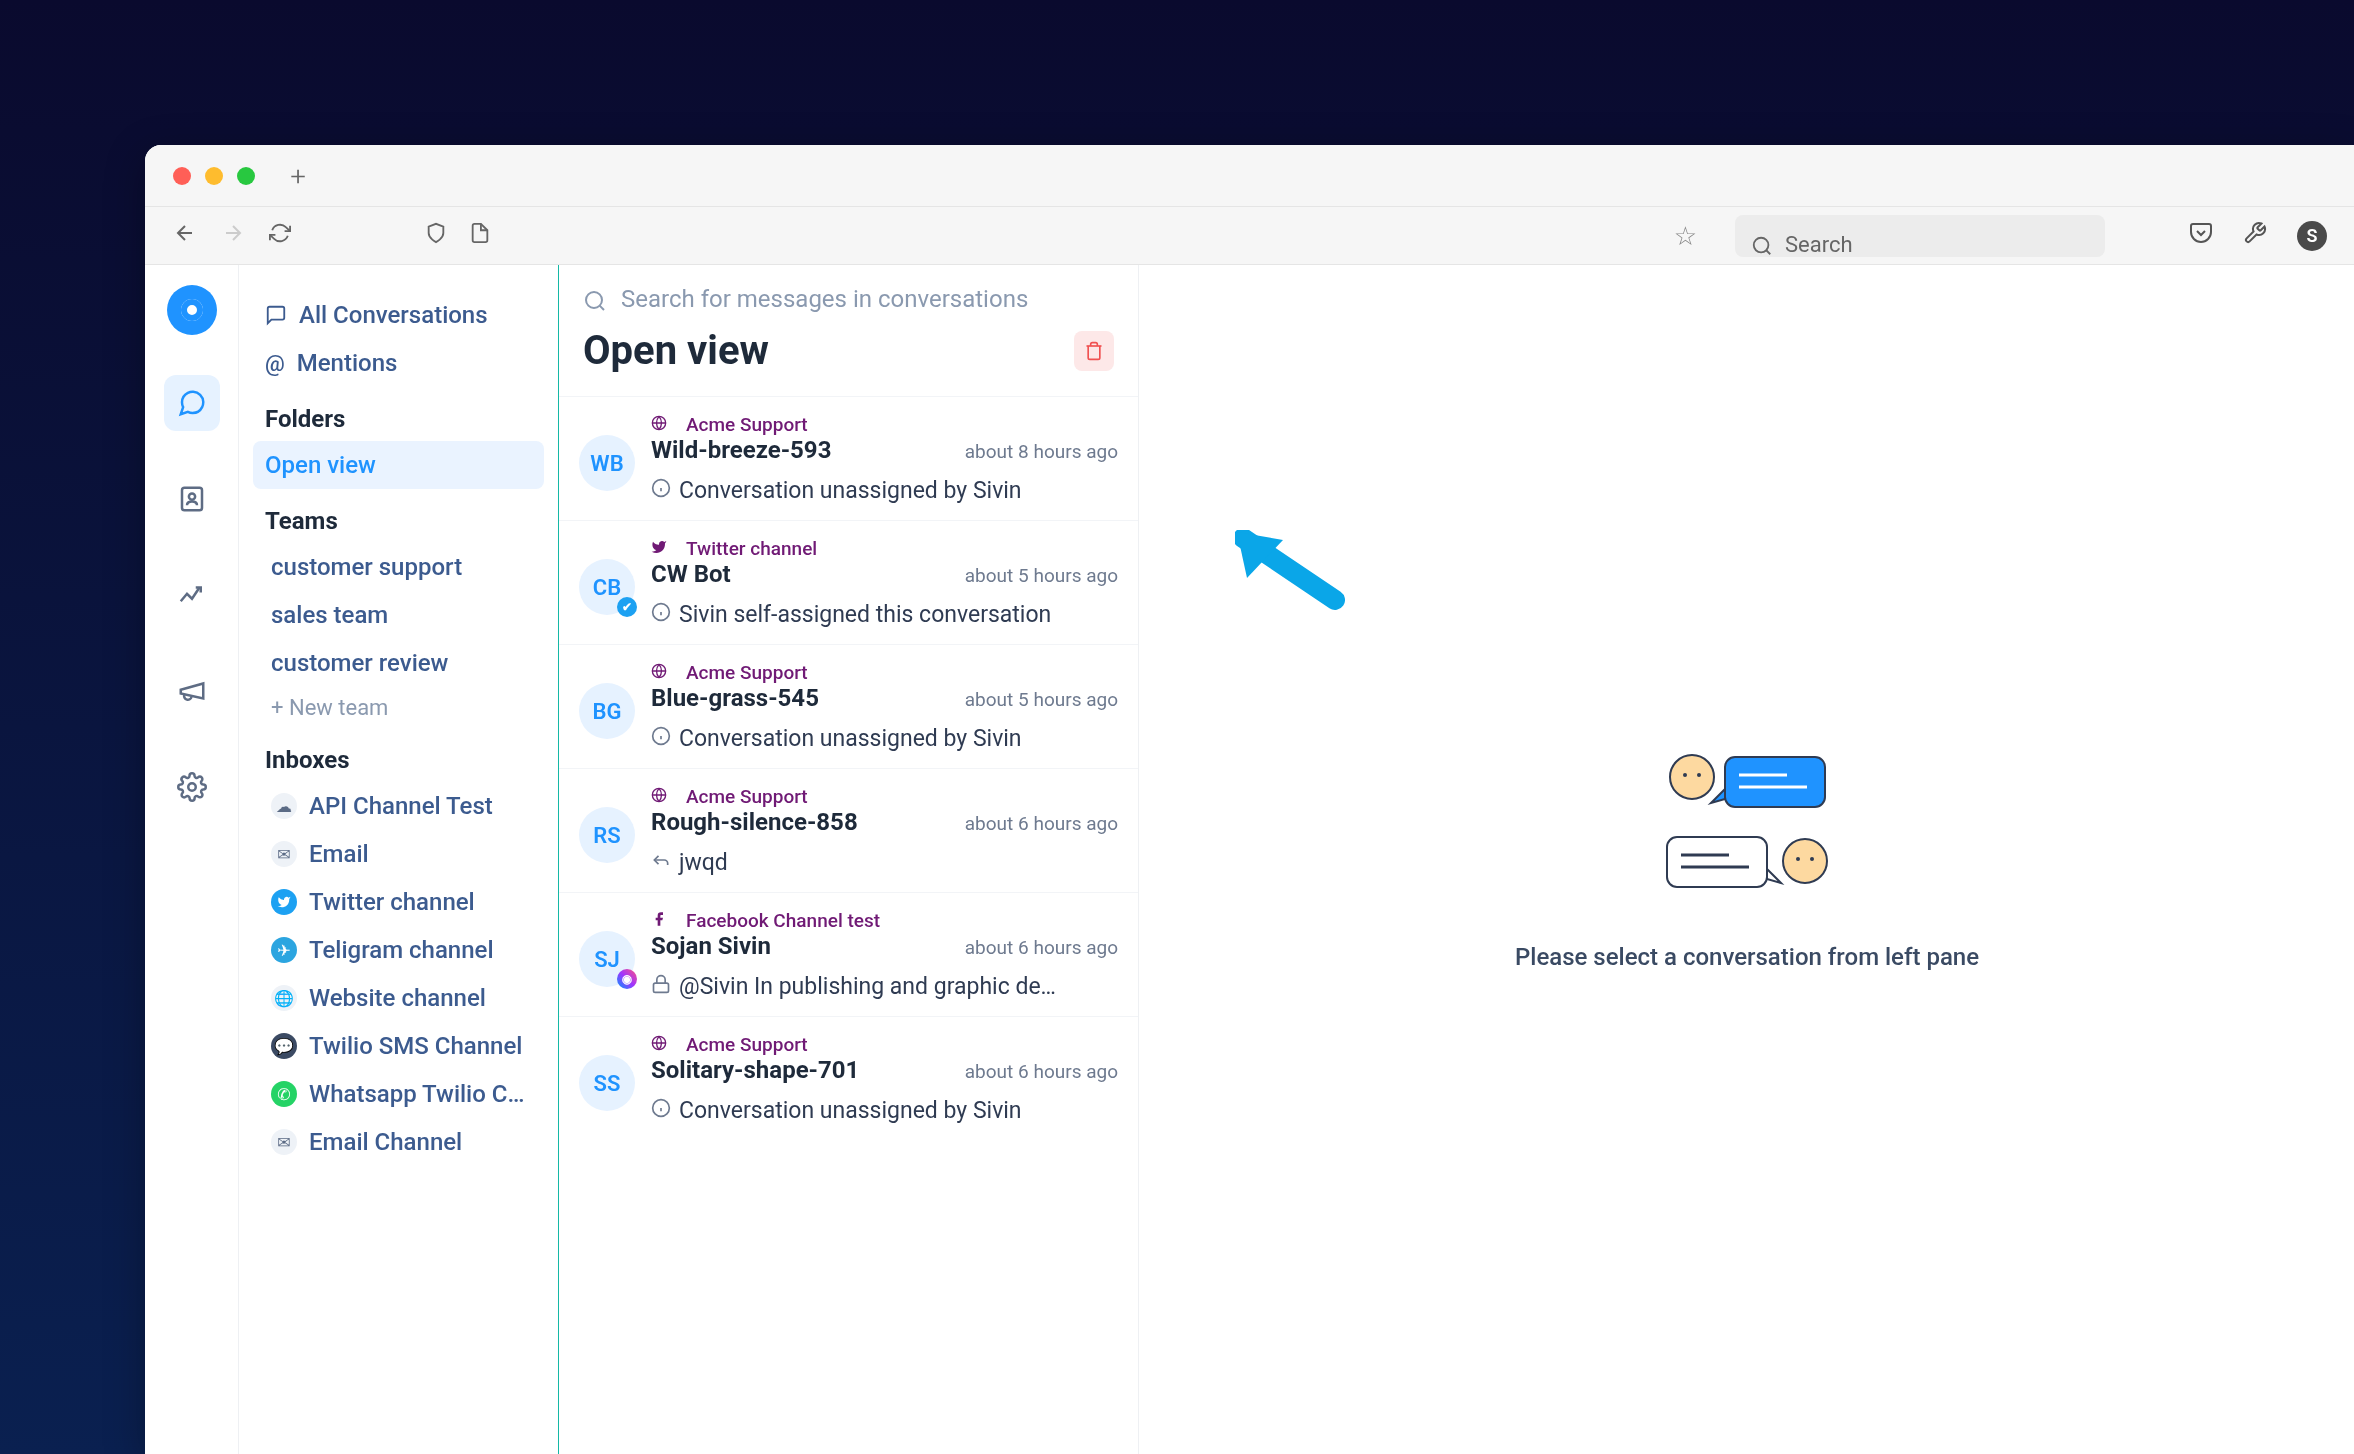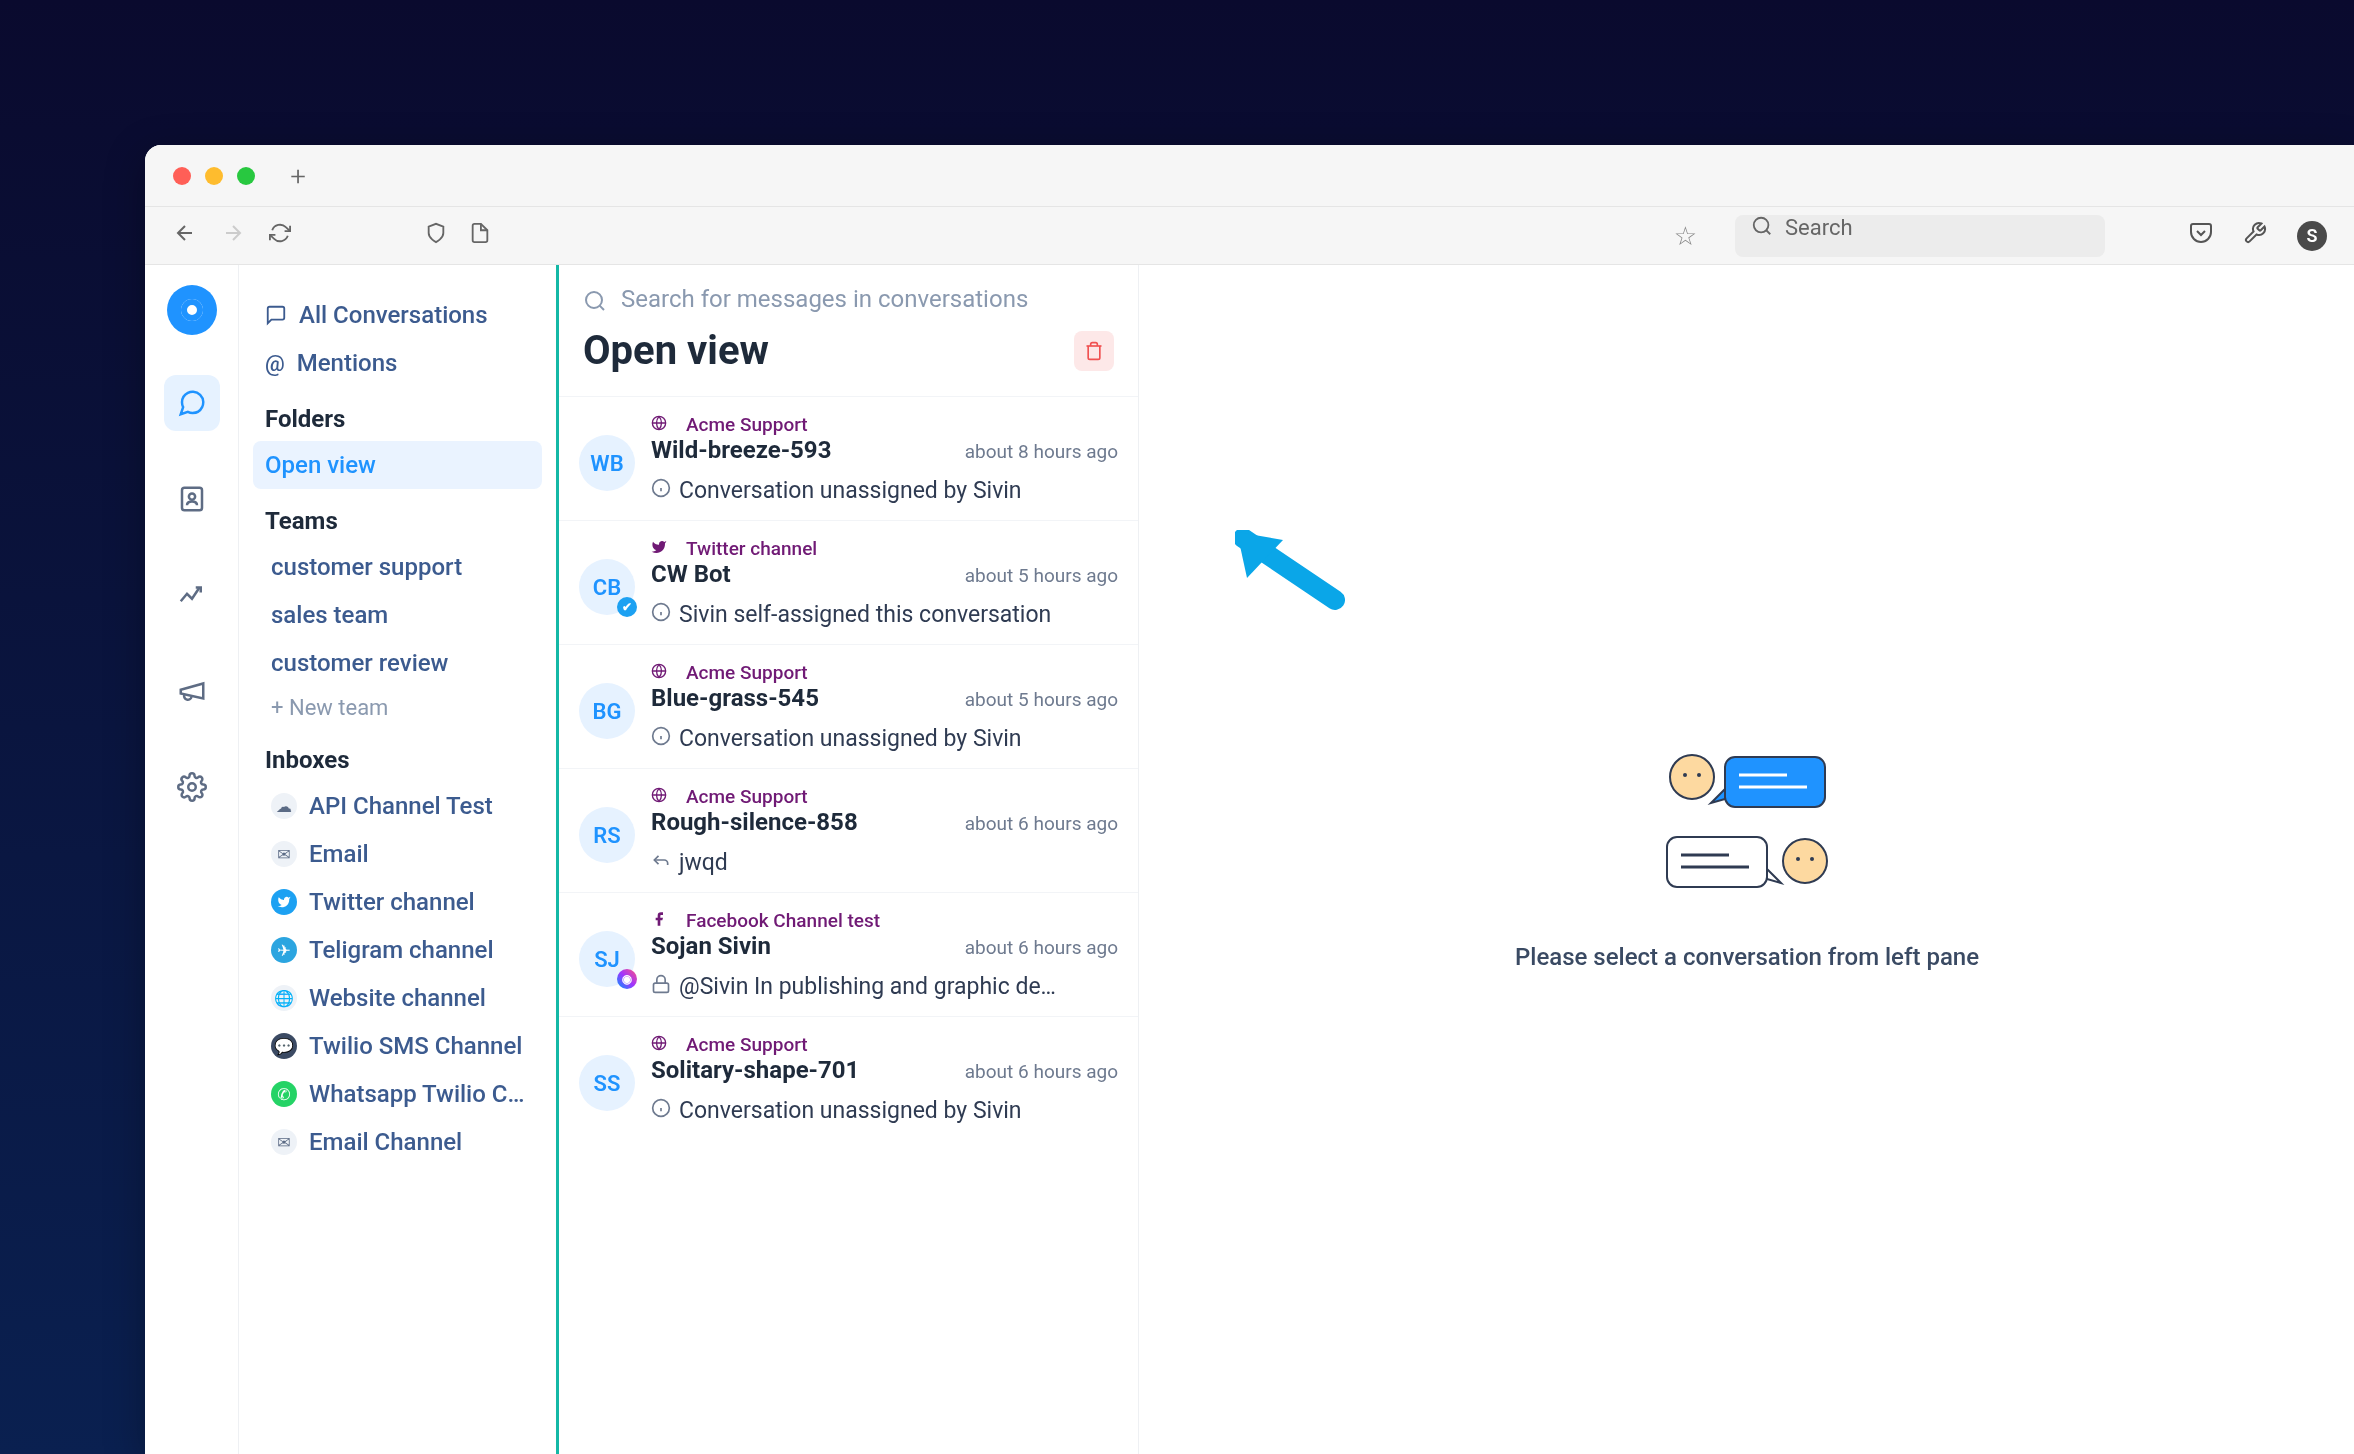--- a/index.html
+++ b/index.html
@@ -68,21 +68,21 @@
 .toolbar .nav-btn { color: #666; font-size: 24px; cursor: pointer; }
 .nav-btn.disabled { color: #ccc; }
 .toolbar-spacer { flex: 1; }
 .urlbar-icons { display: flex; gap: 22px; color: #666; font-size: 22px; margin-left: 110px;}
 .star-icon { font-size: 26px; color: #888; margin-right: 14px; }
 .search-box {
   width: 370px; height: 42px;
   background: #ececec;
   border-radius: 8px;
   display: flex;
-  align-items: flex-start;
+  align-items: flex-end;
   padding: 0 16px;
   gap: 12px;
   color: #666;
   font-size: 22px;
 }
 .toolbar-right { display: flex; gap: 30px; color: #555; font-size: 24px; margin-left: 60px; align-items: center;}
 .profile-badge {
   width: 30px; height: 30px; border-radius: 50%;
   background: #4a4a4a; color: #fff;
   display: flex; align-items: center; justify-content: center;
@@ -120,21 +120,21 @@
   border-radius: 12px;
   display: flex; align-items: center; justify-content: center;
   color: #5e6c84;
   cursor: pointer;
 }
 .rail-item.active { background: #e6f2ff; color: #1f93ff; }
 .rail-icon { width: 30px; height: 30px; }
 
 .sidebar {
   width: 320px;
-  border-right: 3px solid #14b8a6;
+  border-right: 1px solid #14b8a6;
   padding: 26px 14px;
   overflow-y: auto;
 }
 .sidebar-link {
   display: flex;
   align-items: center;
   gap: 12px;
   padding: 10px 12px;
   color: #3c5b8f;
   font-size: 24px;

